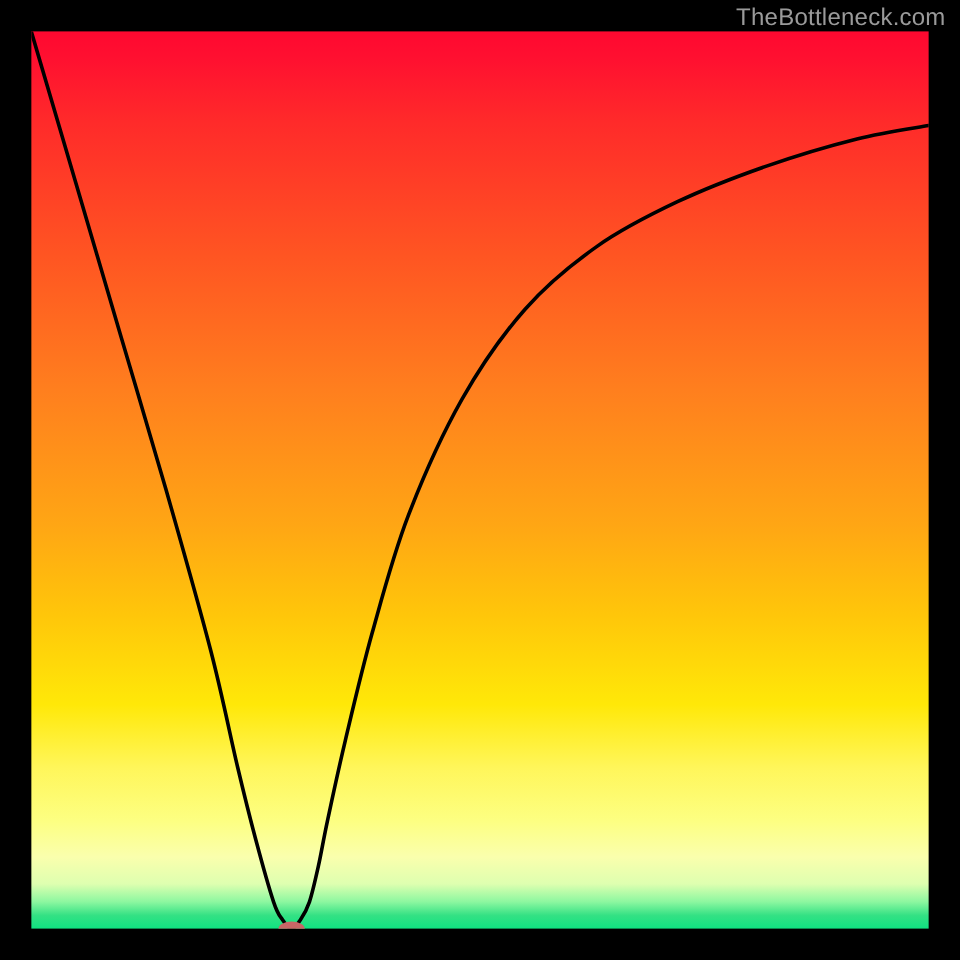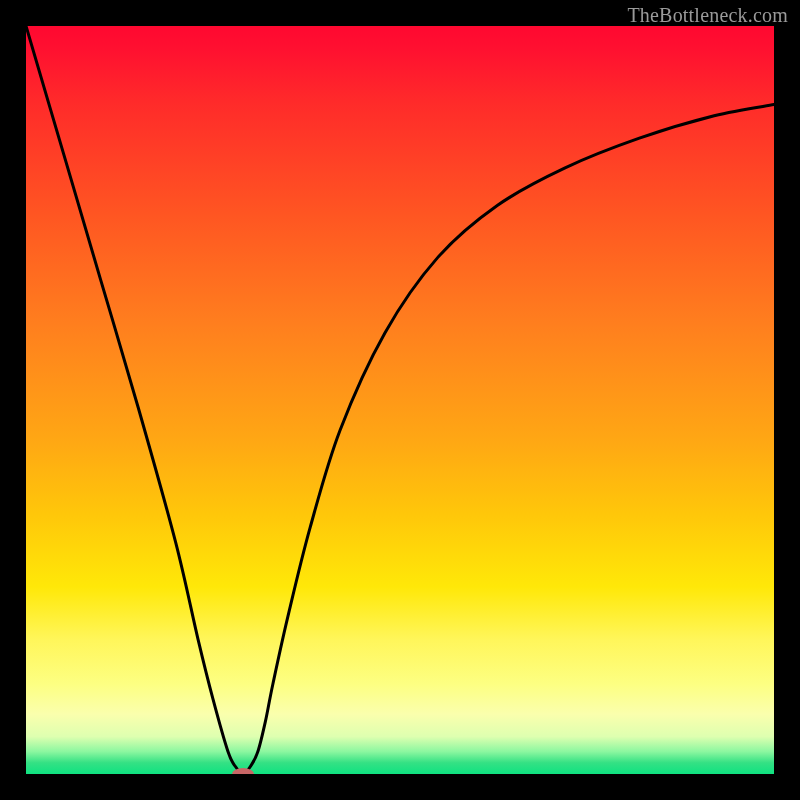--- a/index.html
+++ b/index.html
@@ -60,21 +60,20 @@
     background: #c86666;
     border-radius: 50%;
   }
   .watermark {
     position: absolute;
     top: 4px;
     right: 12px;
     color: #9a9a9a;
     font-size: 20px;
     letter-spacing: 0.2px;
-    font-family: Liberation Serif, serif;
   }
 </style>
 </head>
 <body>
 
 <div class="frame">
   <div class="plot-area">
     <div class="gradient"></div>
     <svg class="curve" viewBox="0 0 748 748" preserveAspectRatio="none">
       <path id="curve-path" d="M 0 0 C 6.233333333333333 21.193333333333346 24.93333333333333 84.77333333333343 37.4 127.16000000000008 C 49.86666666666667 169.54666666666674 62.33333333333333 211.93333333333334 74.8 254.32 C 87.26666666666667 296.70666666666665 99.73333333333333 337.8466666666667 112.2 381.48 C 124.66666666666667 425.11333333333334 139.62666666666667 477.47333333333336 149.6 516.12 C 159.57333333333332 554.7666666666667 165.80666666666667 587.1800000000001 172.04000000000002 613.36 C 178.27333333333337 639.54 182.01333333333332 654.5 187 673.2 C 191.98666666666668 691.9000000000001 198.22 714.3399999999999 201.96 725.56 C 205.70000000000002 736.78 206.9466666666667 736.78 209.44000000000003 740.52 C 211.93333333333337 744.26 214.42666666666665 748 216.92 748 C 219.41333333333333 748 221.90666666666667 744.26 224.4 740.52 C 226.89333333333335 736.78 229.38666666666666 733.04 231.88 725.56 C 234.37333333333333 718.0799999999999 236.86666666666667 706.86 239.36 695.64 C 241.85333333333335 684.42 243.1 675.6933333333334 246.84 658.24 C 250.58 640.7866666666666 255.56666666666666 617.1000000000001 261.8 590.9200000000001 C 268.03333333333336 564.74 275.5133333333333 532.3266666666666 284.24 501.15999999999997 C 292.9666666666667 469.9933333333333 301.6933333333333 436.33333333333326 314.15999999999997 403.91999999999996 C 326.6266666666666 371.50666666666666 342.83333333333326 335.35333333333335 359.03999999999996 306.68 C 375.24666666666667 278.00666666666666 392.70000000000005 253.07333333333332 411.40000000000003 231.88 C 430.1 210.68666666666667 450.0466666666667 194.48 471.24 179.51999999999998 C 492.43333333333334 164.55999999999997 514.8733333333332 153.34 538.56 142.12 C 562.2466666666667 130.9 588.4266666666666 120.92666666666672 613.36 112.20000000000005 C 638.2933333333334 103.47333333333337 665.72 95.37 688.1600000000001 89.75999999999999 C 710.6000000000001 84.14999999999998 738.0266666666666 80.40999999999997 748 78.53999999999996" fill="none" stroke="#000" stroke-width="3" stroke-linejoin="round" stroke-linecap="round"></path>

